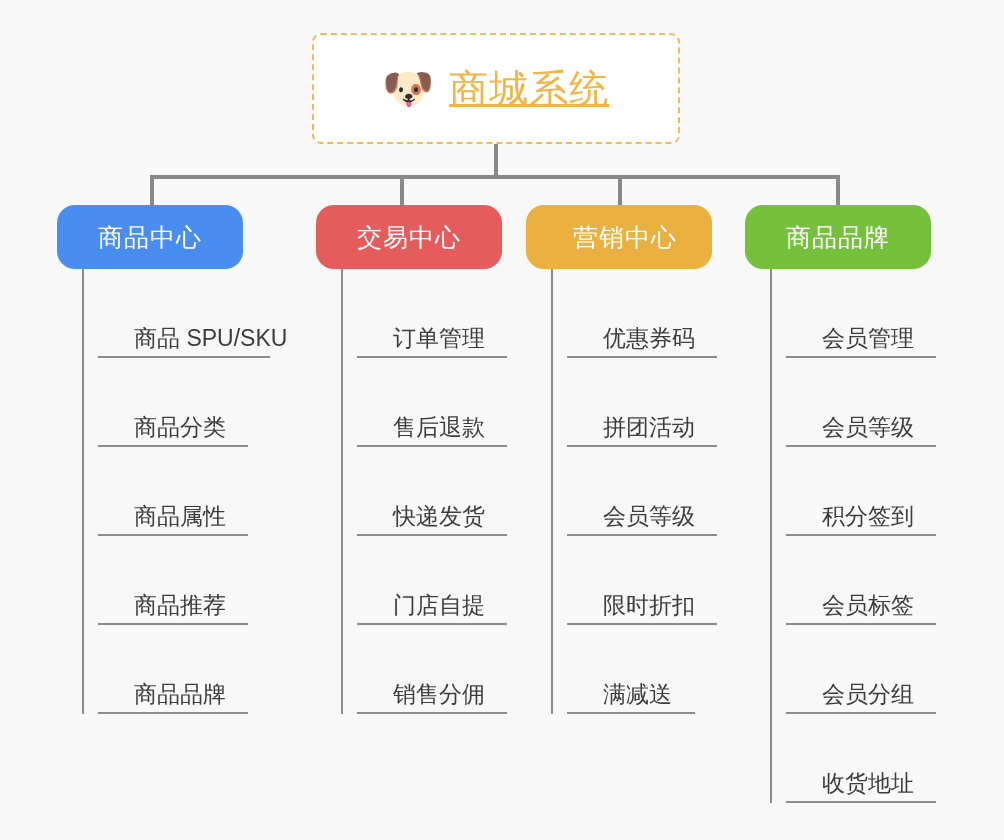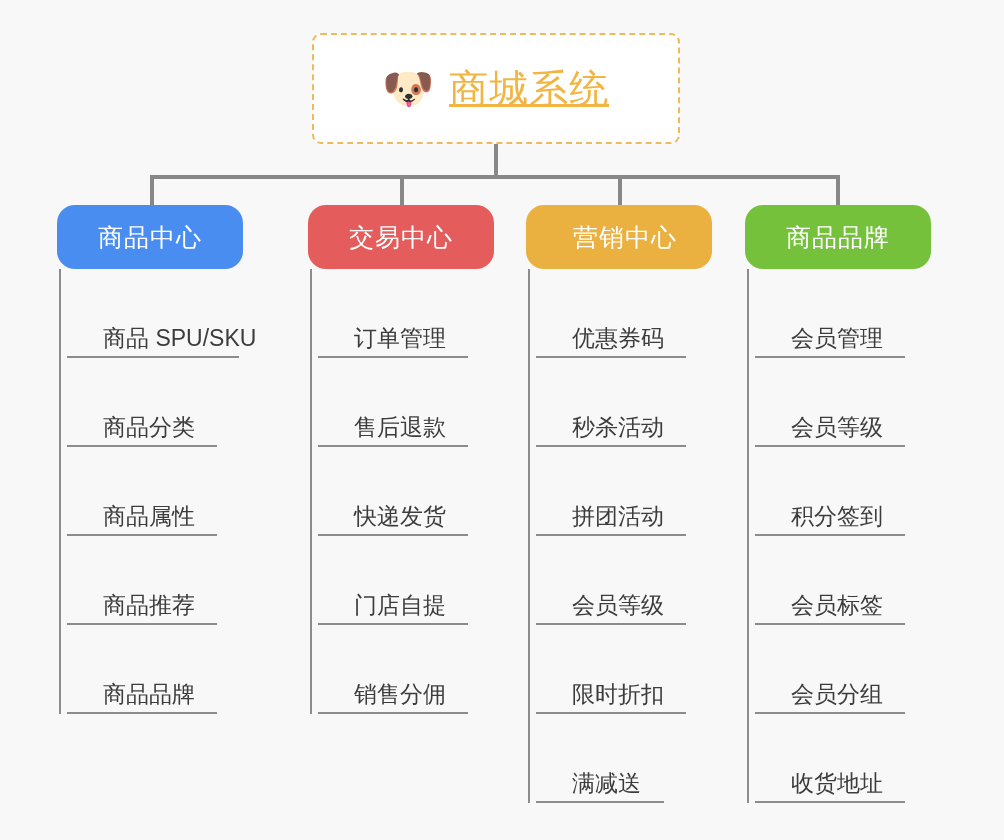--- a/index.html
+++ b/index.html
@@ -74,42 +74,42 @@
   .drop-3 { left: 618px; }
   .drop-4 { left: 836px; }
 
   
   .column {
     position: absolute;
     top: 205px;
     width: 186px;
   }
   .col-1 { left: 57px;  }
-  .col-2 { left: 308px; }
+  .col-2 { left: 316px; }
   .col-3 { left: 526px; }
   .col-4 { left: 745px; }
 
   .cat-box {
     width: 186px;
     height: 64px;
     border-radius: 18px;
     display: flex;
     align-items: center;
     justify-content: center;
     color: #ffffff;
     font-size: 25px;
     letter-spacing: 1px;
     white-space: nowrap;
   }
 
   
   .leaf-wrap {
     position: relative;
-    margin-left: 2px;
-    padding-left: 8px;
+    margin-left: 25px;
+    padding-left: 16px;
     text-align: right;
   }
   .spine {
     position: absolute;
     left: 0;
     top: 0;
     bottom: 0;
     width: 2px;
     background: #8c8c8c;
   }
@@ -226,24 +226,20 @@
     </div>
     <div class="leaf-wrap">
       <div class="spine" style="background: rgb(140, 140, 140);"></div>
       <ul class="leaf-list">
         <li class="leaf-item">
           <span class="leaf-rule" style="width: 150px; background: rgb(140, 140, 140);"></span>
           <span class="leaf-label">优惠券码</span>
         </li>
         <li class="leaf-item">
           <span class="leaf-rule" style="width: 150px; background: rgb(140, 140, 140);"></span>
-          <span class="leaf-label">秒杀活动</span>
-        </li>
-        <li class="leaf-item">
-          <span class="leaf-rule" style="width: 150px; background: rgb(140, 140, 140);"></span>
           <span class="leaf-label">拼团活动</span>
         </li>
         <li class="leaf-item">
           <span class="leaf-rule" style="width: 150px; background: rgb(140, 140, 140);"></span>
           <span class="leaf-label">会员等级</span>
         </li>
         <li class="leaf-item">
           <span class="leaf-rule" style="width: 150px; background: rgb(140, 140, 140);"></span>
           <span class="leaf-label">限时折扣</span>
         </li>

